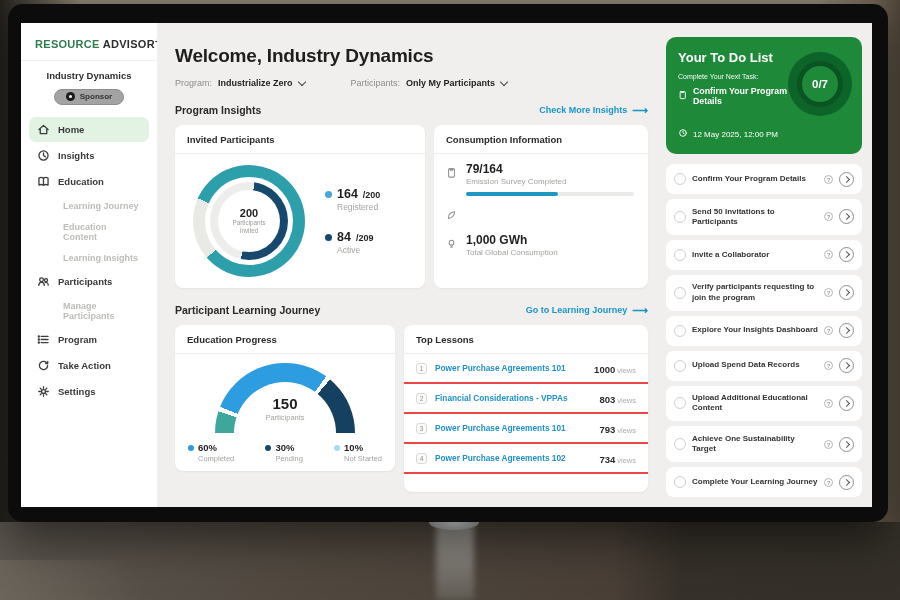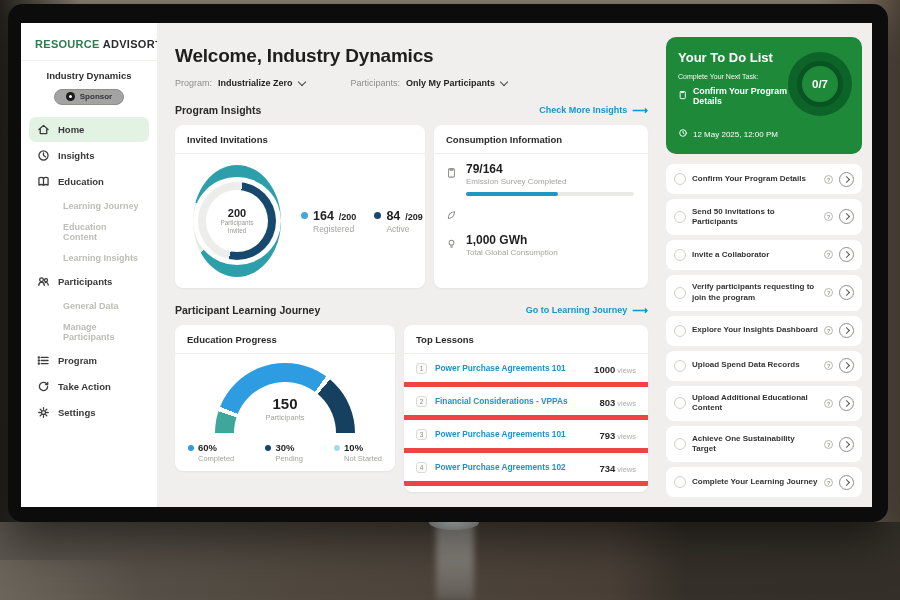--- a/index.html
+++ b/index.html
@@ -58,21 +58,21 @@
   .card.invited{width:250px;height:163px;flex:0 0 250px;}
   .invited-body{display:flex;align-items:center;gap:20px;padding:11px 8px 10px 18px;}
   .donut{width:112px;height:112px;border-radius:50%;display:flex;align-items:center;justify-content:center;
     background:conic-gradient(from -66deg,#2d9fab 0 295deg,#e9e9e6 295deg 360deg);}
   .donut-mid{width:88px;height:88px;border-radius:50%;background:#fff;display:flex;align-items:center;justify-content:center;}
   .donut-ring2{width:78px;height:78px;border-radius:50%;display:flex;align-items:center;justify-content:center;
     background:conic-gradient(from 8deg,#17486d 0 184deg,#ededeb 184deg 360deg);}
   .donut-center{width:62px;height:62px;border-radius:50%;background:#fff;display:flex;flex-direction:column;align-items:center;justify-content:center;text-align:center;}
   .dc-v{font-size:11px;font-weight:bold;color:#222;}
   .dc-l{font-size:6.3px;color:#9a9a96;line-height:1.35;}
-  .legend-col{display:flex;flex-direction:row;gap:18px;}
+  .legend-col{display:flex;flex-direction:column;gap:18px;}
   .lg-top{display:flex;align-items:baseline;gap:5px;}
   .lg-dot{width:7px;height:7px;border-radius:50%;flex:0 0 7px;align-self:center;}
   .lg-val{font-size:12.5px;font-weight:bold;color:#1f1f1f;}
   .lg-sub{font-size:9px;font-weight:bold;color:#1f1f1f;}
   .lg-label{font-size:8.5px;color:#a3a39f;margin-left:12px;margin-top:1px;}
 
   .card.pinfo{flex:1;height:163px;}
   .stat{display:flex;gap:9px;padding:8px 14px 0 12px;}
   .stat-ico{width:11px;flex:0 0 11px;margin-top:3px;}
   .stat-ico svg{width:11px;height:12px;stroke:#8e8e8a;fill:none;stroke-width:1.1;stroke-linecap:round;stroke-linejoin:round;}
@@ -90,21 +90,21 @@
   .gauge-center{position:absolute;left:0;right:0;top:32px;text-align:center;}
   .gc-v{font-size:15px;font-weight:bold;color:#1f1f1f;}
   .gc-l{font-size:7.5px;color:#a3a39f;margin-top:1px;}
   .edu-legend{display:flex;justify-content:space-between;padding:7px 13px 0 13px;}
   .el-top{display:flex;align-items:center;gap:4px;}
   .el-dot{width:6px;height:6px;border-radius:50%;}
   .el-pct{font-size:9.5px;font-weight:bold;color:#1f1f1f;}
   .el-lab{font-size:7.5px;color:#a3a39f;margin-left:10px;margin-top:1px;}
 
   .card.lessons{flex:1;height:167px;}
-  .lesson-row{display:flex;align-items:center;gap:8px;padding:5px 12px;border-bottom:5px solid #ef4444;}
+  .lesson-row{display:flex;align-items:center;gap:8px;padding:5px 12px;border-bottom:2px solid #ef4444;}
   .lesson-row:last-child{border-bottom:none;}
   .rank{width:11px;height:11px;border:1px solid #d9d9d5;border-radius:3px;font-size:6.5px;color:#8a8a86;
     display:flex;align-items:center;justify-content:center;flex:0 0 11px;background:#fbfbfa;box-sizing:border-box;}
   .lesson-title{flex:1;font-size:8.3px;font-weight:bold;color:#2191c9;cursor:pointer;}
   .views-v{font-size:9.5px;font-weight:bold;color:#2a2a2a;}
   .views-l{font-size:7.5px;color:#acaca8;margin-left:2px;}
 
   
   .todo{width:212px;flex:0 0 212px;background:#f0efed;box-sizing:border-box;padding:14px 10px 0 6px;overflow:hidden;}
   .todo-card{position:relative;background:#1e8a39;border-radius:10px;padding:13px 12px 14px;color:#fff;margin-bottom:10px;}
@@ -186,21 +186,20 @@
             <span class="nav-ico">
                 <svg viewBox="0 0 12 12">
                   <circle cx="4.2" cy="4.4" r="1.7"></circle>
                   <path d="M1.6 9.6c.2-2 1.3-3.1 2.6-3.1s2.4 1.1 2.6 3.1"></path>
                   <circle cx="8.3" cy="4.8" r="1.4"></circle>
                   <path d="M7.6 6.8c1.5-.3 2.6.7 2.8 2.6"></path>
                 </svg>
               </span>
             <span>Participants</span>
           </div>
-          <div class="nav-sub">General Data</div>
           <div class="nav-sub">Manage Participants</div>
           <div class="nav-item">
             <span class="nav-ico">
                 <svg viewBox="0 0 12 12">
                   <path d="M3.8 3.2h6.4M3.8 6h6.4M3.8 8.8h6.4"></path>
                   <circle cx="1.7" cy="3.2" r=".5"></circle>
                   <circle cx="1.7" cy="6" r=".5"></circle>
                   <circle cx="1.7" cy="8.8" r=".5"></circle>
                 </svg>
               </span>
@@ -246,21 +245,21 @@
           <span class="section-title">Program Insights</span>
           <span class="tlink">
             <span>Check More Insights</span>
             <span class="arrow">⟶</span>
           </span>
         </div>
 
         <div class="cards">
 
           <div class="card invited">
-            <div class="card-title">Invited Invitations</div>
+            <div class="card-title">Invited Participants</div>
             <div class="invited-body">
               <div class="donut">
                 <div class="donut-mid">
                     <div class="donut-ring2">
                   <div class="donut-center">
                     <span class="dc-v">200</span>
                     <span class="dc-l">Participants</span>
                     <span class="dc-l">Invited</span>
                   </div>
                 </div>

